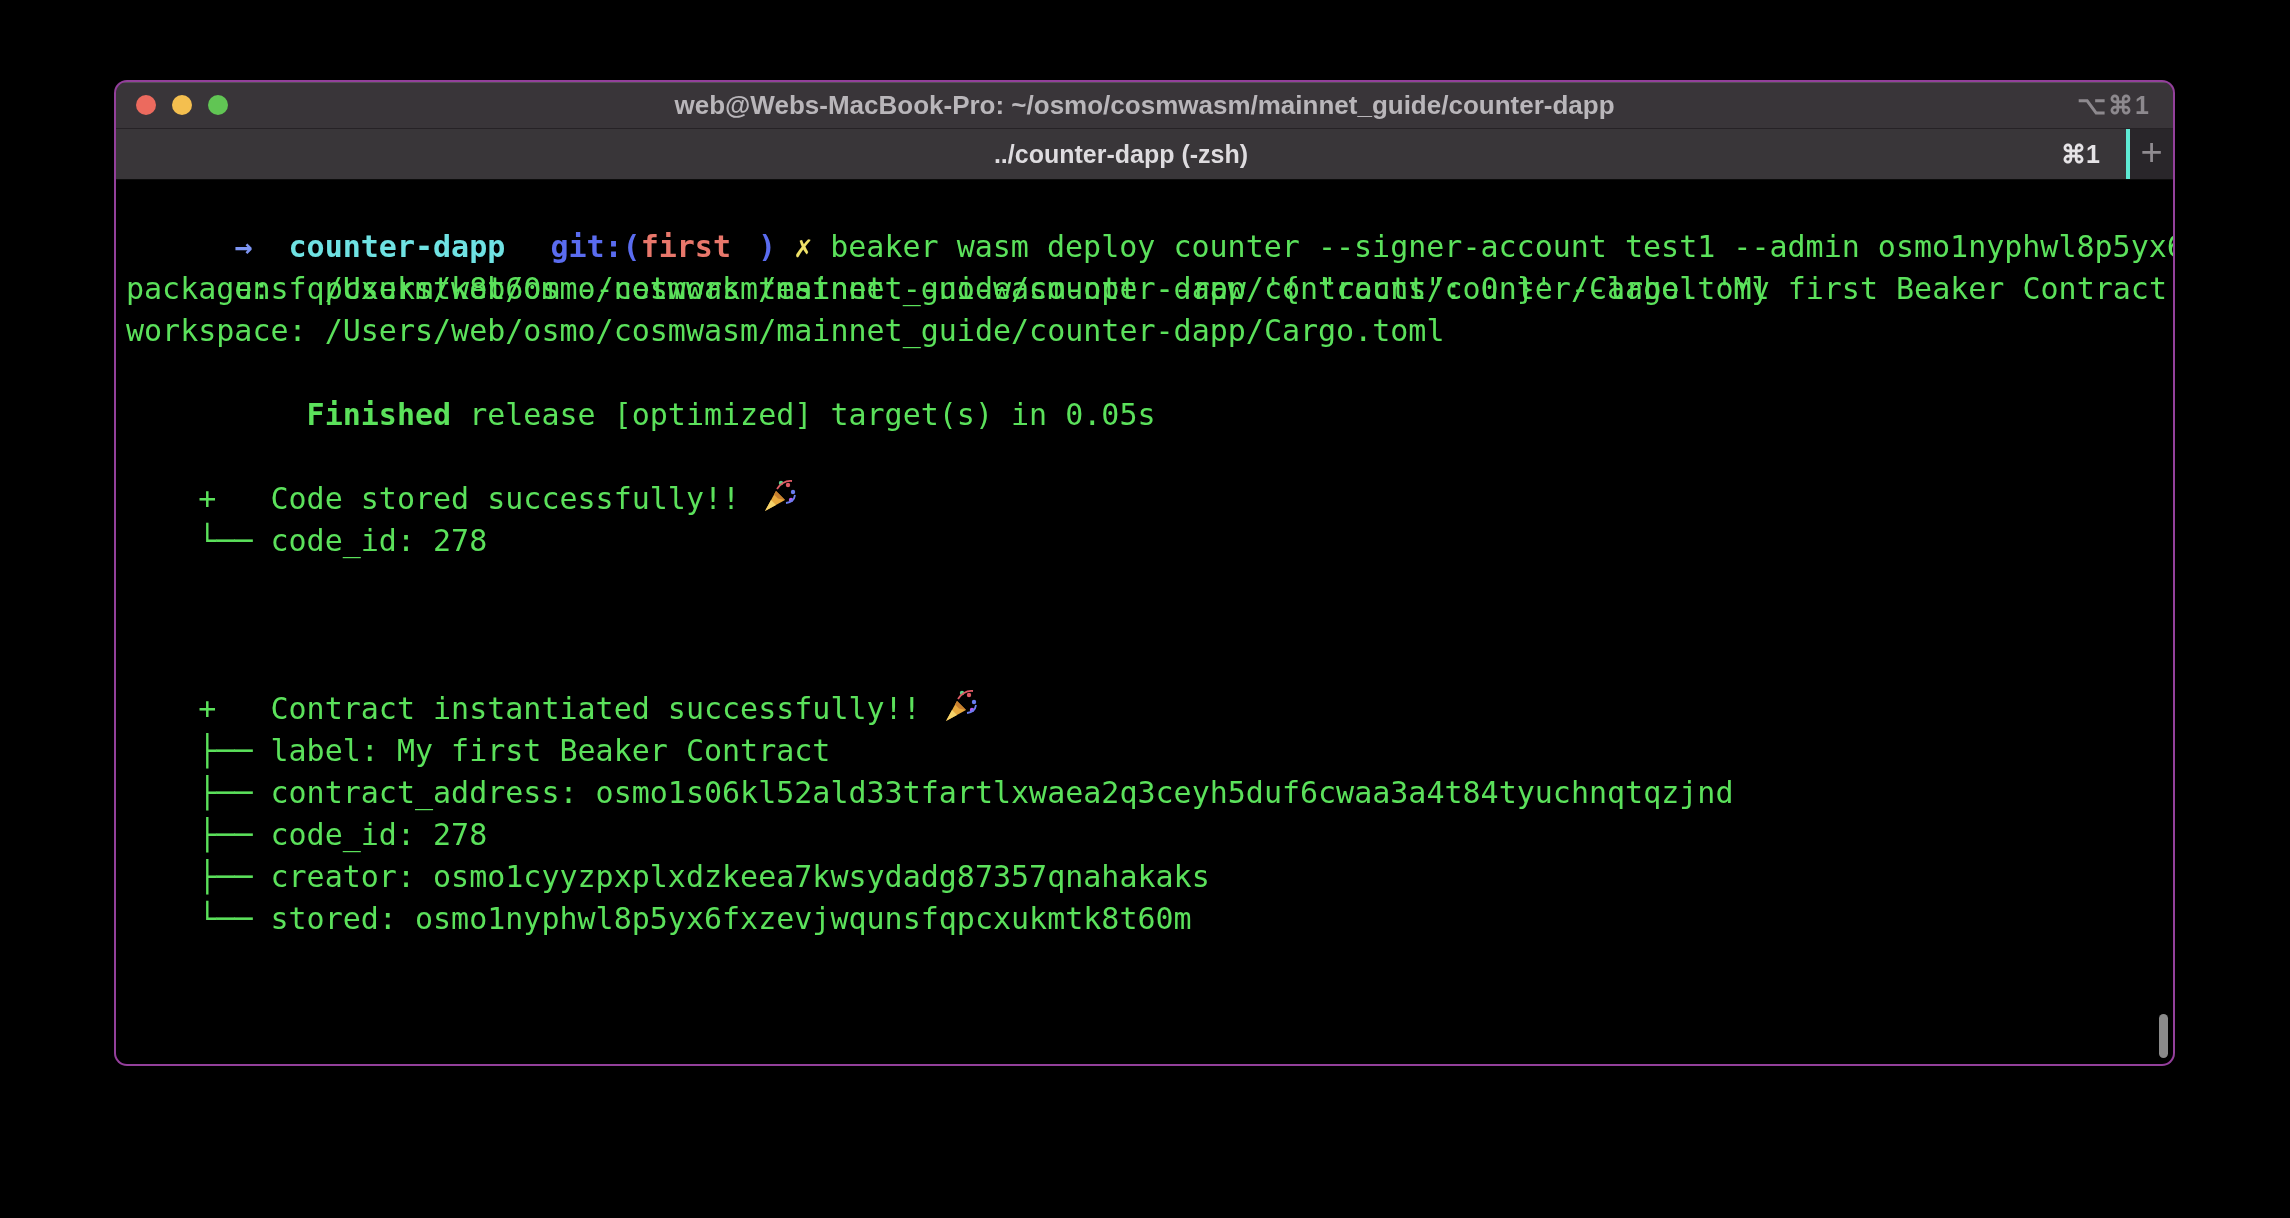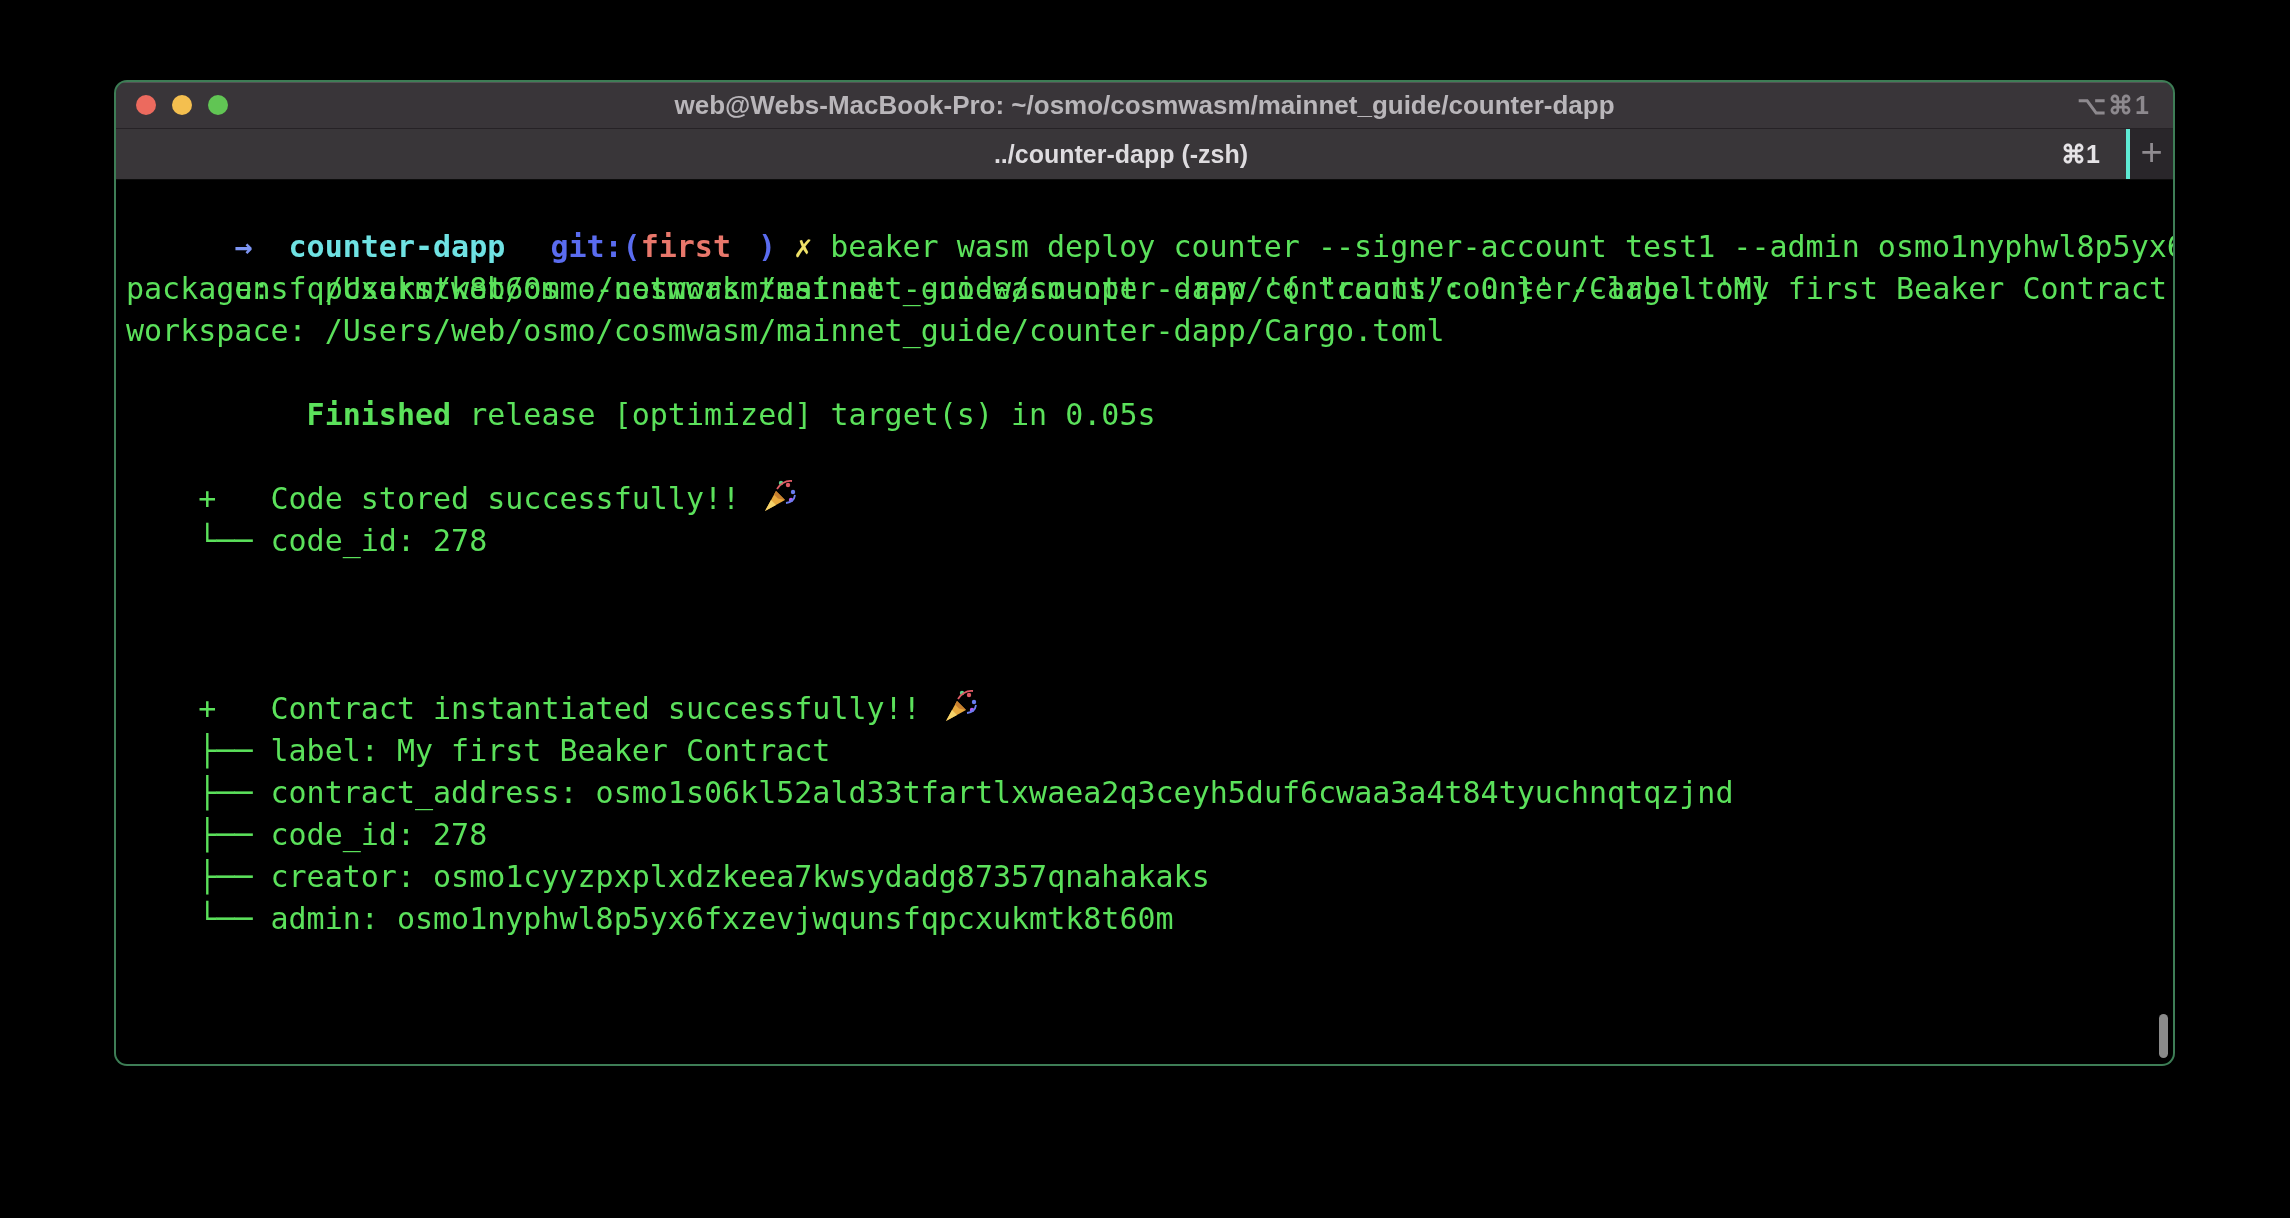--- a/index.html
+++ b/index.html
@@ -1,21 +1,21 @@
 <!DOCTYPE html>
 <html><head>
 <meta charset="utf-8">
 <style>
   * { margin:0; padding:0; box-sizing:border-box; }
   html,body { width:2290px; height:1218px; background:#000; overflow:hidden;
               font-family:"Liberation Sans", sans-serif; }
 
   .window {
     position:absolute; left:114px; top:80px; width:2061px; height:986px;
-    border-radius:13px; background:#15803d; overflow:hidden;
+    border-radius:13px; background:#a21caf; overflow:hidden;
     border:2px solid rgba(125,120,126,.40);
     box-shadow:0 34px 90px rgba(0,0,0,.85);
   }
 
   
   .titlebar {
     position:absolute; left:0; top:0; right:0; height:47px;
     background:#393539; border-bottom:1px solid #262226;
     box-shadow:inset 0 1px 0 rgba(255,255,255,.14);
   }
@@ -153,21 +153,21 @@
             <circle cx="19" cy="5" r="2.2" fill="#5cd08a"></circle>
             <path d="M15 11 Q21 2 30 3" stroke="#e05c66" fill="none" stroke-width="1.8"></path>
             <path d="M24 25 Q32 24 33 17" stroke="#6a7df0" fill="none" stroke-width="1.8"></path>
           </svg></span>
     </div>
     <div class="row c-green">    +</div>
     <div class="row c-green">    ├── label: My first Beaker Contract</div>
     <div class="row c-green">    ├── contract_address: osmo1s06kl52ald33tfartlxwaea2q3ceyh5duf6cwaa3a4t84tyuchnqtqzjnd</div>
     <div class="row c-green">    ├── code_id: 278</div>
     <div class="row c-green">    ├── creator: osmo1cyyzpxplxdzkeea7kwsydadg87357qnahakaks</div>
-    <div class="row c-green">    └── admin: osmo1nyphwl8p5yx6fxzevjwqunsfqpcxukmtk8t60m</div>
+    <div class="row c-green">    └── stored: osmo1nyphwl8p5yx6fxzevjwqunsfqpcxukmtk8t60m</div>
 
     <div class="row"></div>
 
     <div class="row">
       
     </div>
 
   </div>
 
   <div class="scroll-thumb"></div>

